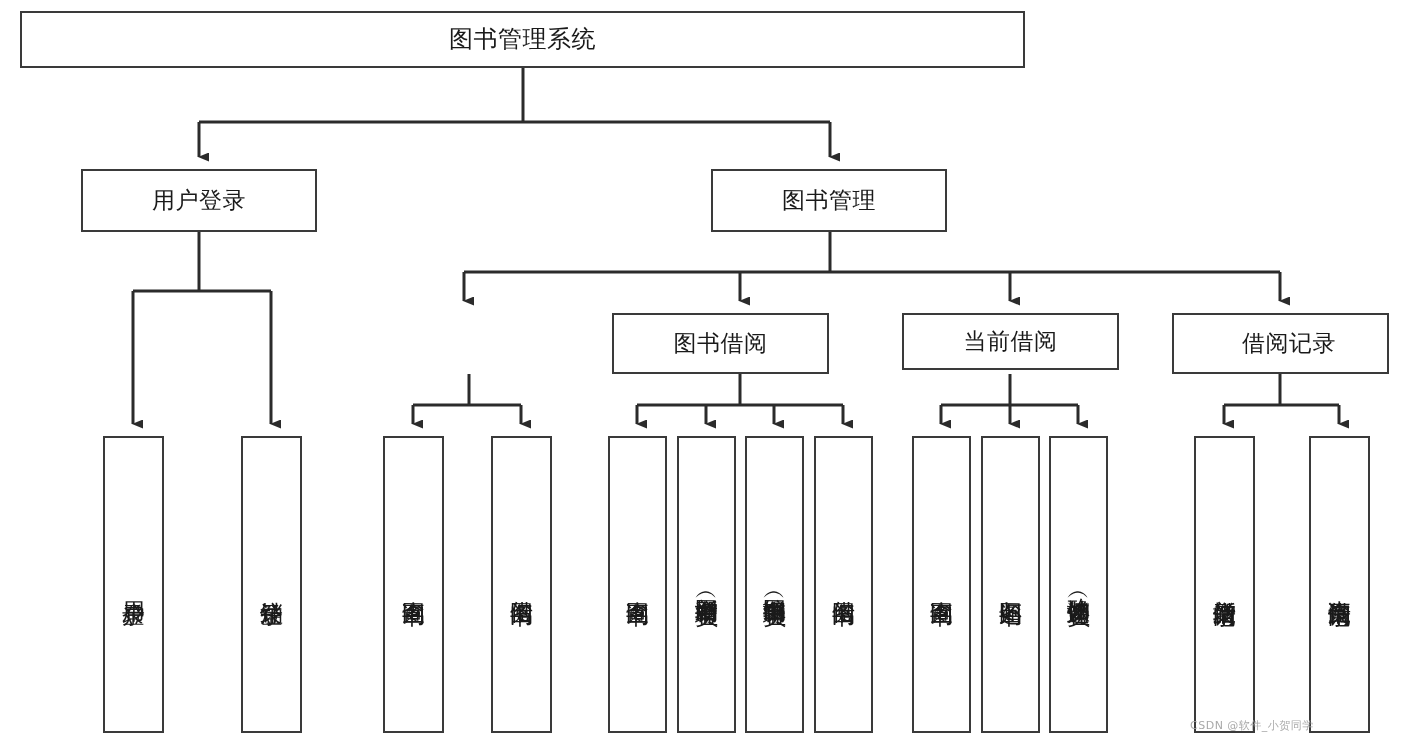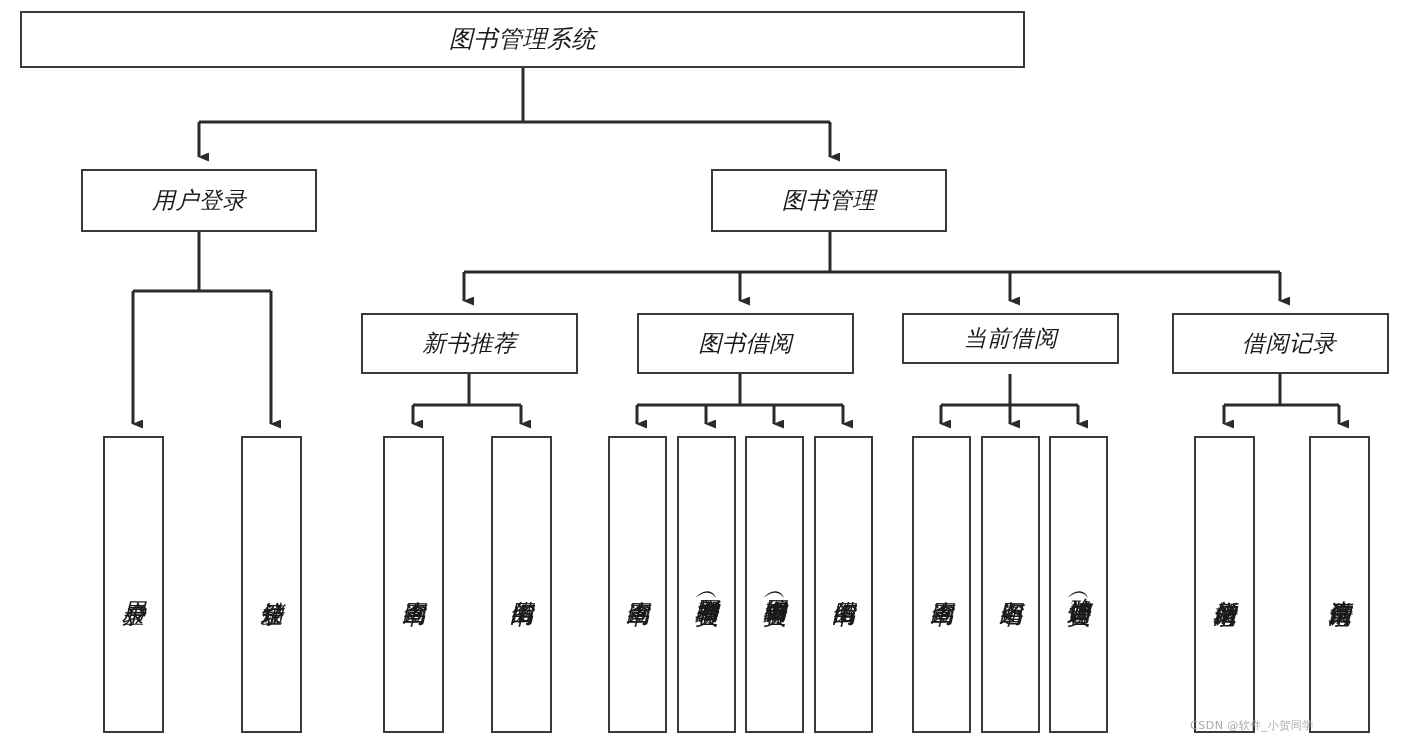--- a/index.html
+++ b/index.html
@@ -27,21 +27,20 @@
   }
   .node {
     position: absolute;
     box-sizing: border-box;
     background: #ffffff;
     border: 2px solid #3a3a3a;
     display: flex;
     align-items: center;
     justify-content: center;
     color: #1a1a1a;
-    font-style: italic;
   }
   .node .label {
     display: block;
     text-align: center;
     line-height: 1.28;
     letter-spacing: 0.5px;
   }
   .node.horiz .label {
     writing-mode: horizontal-tb;
     font-size: 23px;
@@ -131,27 +130,24 @@
     <span class="label">图书管理系统</span>
   </div>
 
   <div class="node horiz" style="left:81px; top:169px; width:236px; height:63px;">
     <span class="label">用户登录</span>
   </div>
   <div class="node horiz" style="left:711px; top:169px; width:236px; height:63px;">
     <span class="label">图书管理</span>
   </div>
 
-  <div class="node horiz" style="left:361px; top:313px; width:217px; height:61px;">
-    <span class="label">新书推荐</span>
-  </div>
-  <div class="node horiz" style="left:637px; top:313px; width:217px; height:61px;">
+  <div class="node horiz" style="left:612px; top:313px; width:217px; height:61px;">
     <span class="label">图书借阅</span>
   </div>
-  <div class="node horiz" style="left:902px; top:313px; width:217px; height:51px;">
+  <div class="node horiz" style="left:902px; top:313px; width:217px; height:57px;">
     <span class="label">当前借阅</span>
   </div>
   <div class="node horiz" style="left:1172px; top:313px; width:217px; height:61px;padding-left:17px;">
     <span class="label">借阅记录</span>
   </div>
 
   <div class="node vert" style="left:103px; top:436px; width:61px; height:297px;">
     <span class="label">用户登录</span>
   </div>
   <div class="node vert" style="left:241px; top:436px; width:61px; height:297px;">

